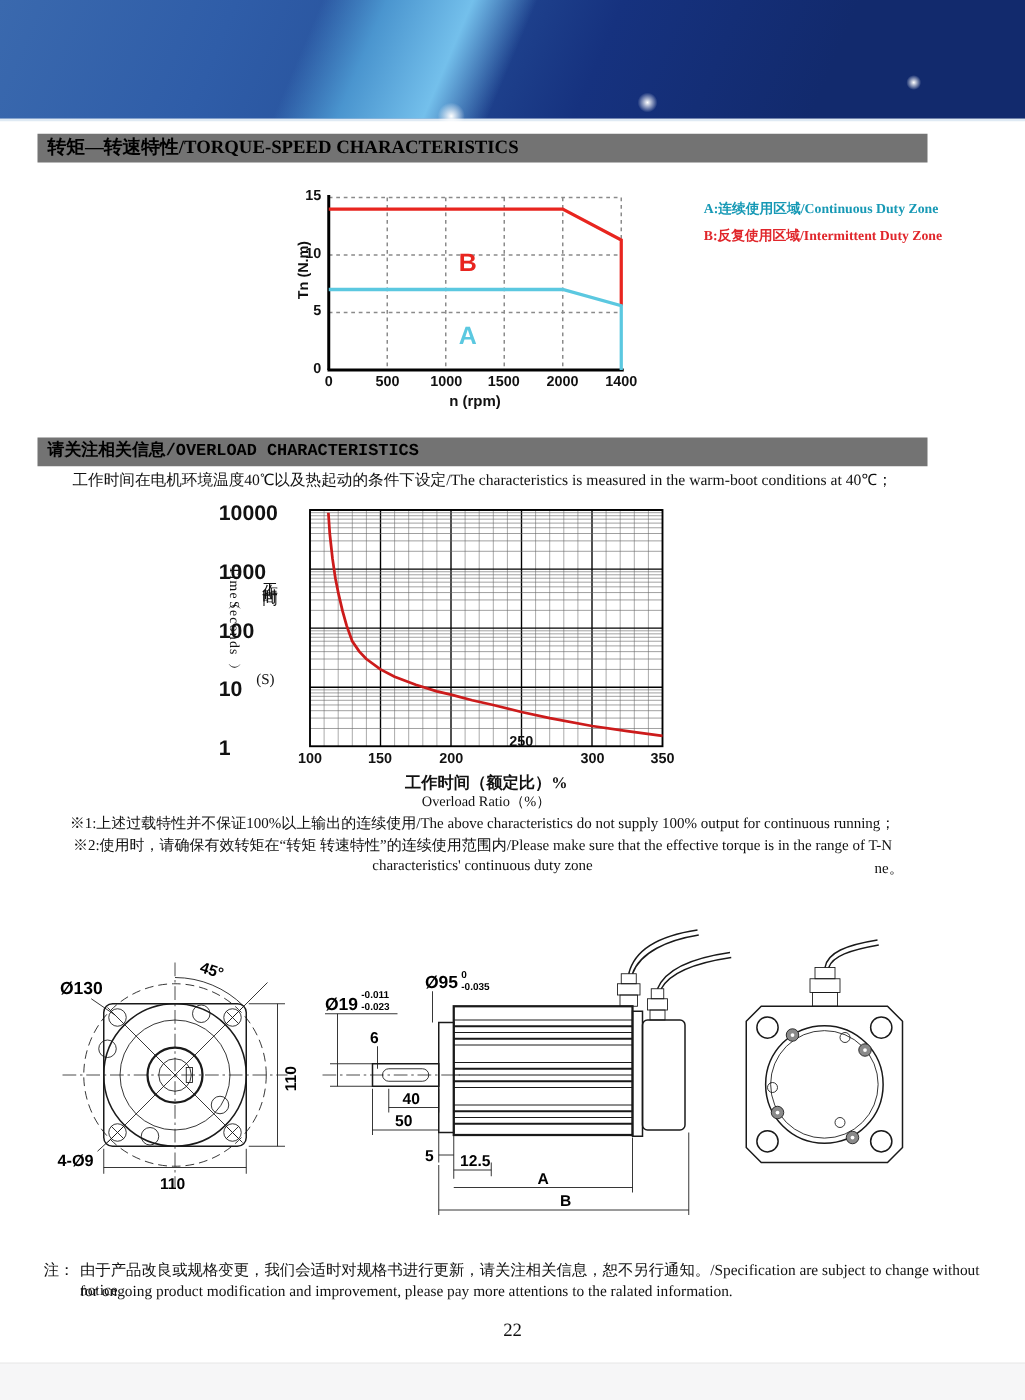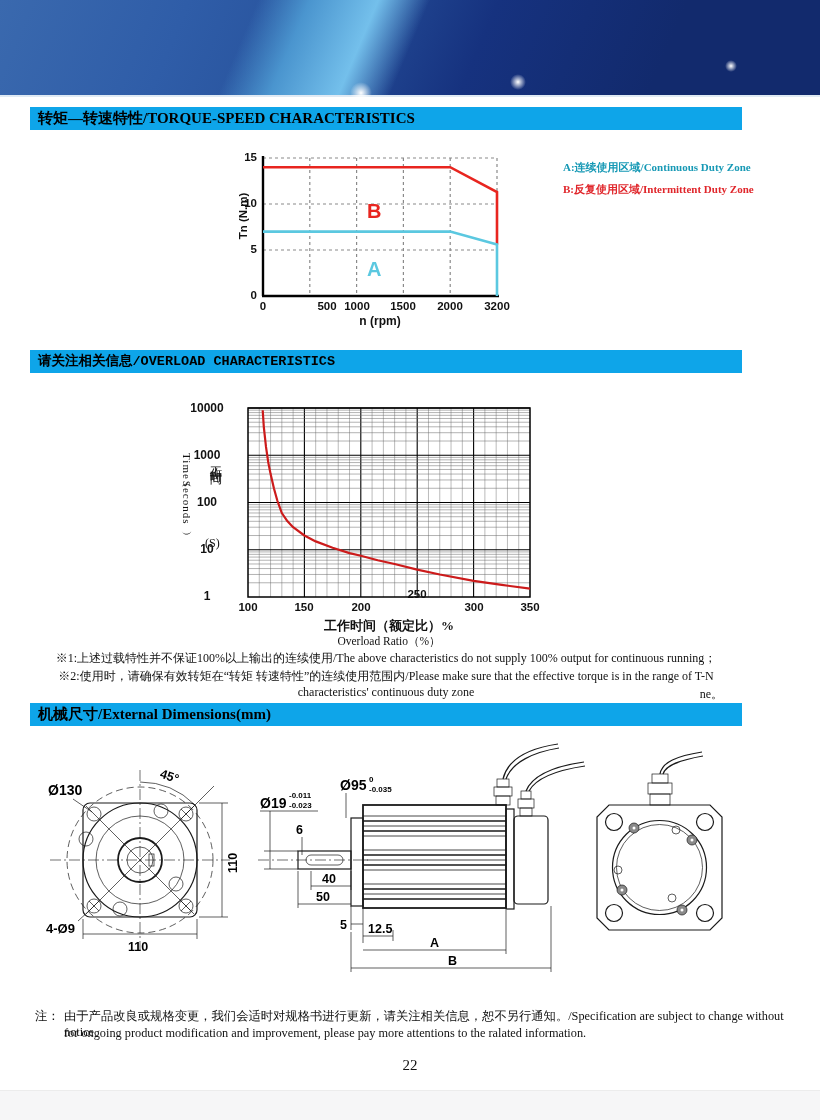--- a/index.html
+++ b/index.html
@@ -6,41 +6,41 @@
   .page{position:relative;width:820px;height:1120px;background:#ffffff;overflow:hidden;
         font-family:"Liberation Serif",serif;color:#111;}
   
   .banner{position:absolute;left:0;top:0;width:820px;height:95px;
     background:
       linear-gradient(113deg, rgba(110,185,235,0) 30%, rgba(80,160,215,.85) 36%, rgba(120,198,240,.95) 44%, rgba(70,140,200,0) 50%),
       linear-gradient(113deg, #3a69ae 0%, #2f5da8 22%, #28539d 38%, #16327f 58%, #122a6d 80%, #122a6d 100%);
     border-bottom:2px solid #dfeaf4;}
   .glow{position:absolute;border-radius:50%;background:radial-gradient(circle,#ffffff 0%,rgba(255,255,255,0) 70%);}
   
-  .secbar{position:absolute;left:30px;width:712px;height:23px;background:#0ea5e9;
+  .secbar{position:absolute;left:30px;width:712px;height:23px;background:#737373;
     font-weight:bold;font-size:15px;line-height:23px;padding-left:8px;box-sizing:border-box;
     font-family:"Liberation Serif",serif;color:#000;}
   .secbar.mono{font-family:"Liberation Mono",monospace;font-size:13.5px;letter-spacing:0px;}
   
   .chart1{position:absolute;left:225px;top:148px;width:320px;height:190px;}
   .tick{position:absolute;font-family:"Liberation Sans",sans-serif;font-weight:bold;font-size:11.5px;color:#111;}
   .tick.y{width:26px;text-align:right;}
   .tick.x{width:44px;text-align:center;}
   .ylab1{position:absolute;left:-22px;top:62px;width:80px;text-align:center;
     font-family:"Liberation Sans",sans-serif;font-weight:bold;font-size:11.5px;transform:rotate(-90deg);}
   .xlab1{position:absolute;left:110px;top:166px;width:90px;text-align:center;
     font-family:"Liberation Sans",sans-serif;font-weight:bold;font-size:12px;}
   .zone{position:absolute;font-family:"Liberation Sans",sans-serif;font-weight:bold;font-size:20px;}
   .legend{position:absolute;left:563px;top:156px;font-size:11px;font-weight:bold;line-height:22px;
     font-family:"Liberation Serif",serif;}
   
   .cond{position:absolute;left:30px;top:375px;width:712px;text-align:center;font-size:12.5px;}
   .chart2{position:absolute;left:165px;top:398px;width:430px;height:250px;}
-  .t2y{position:absolute;width:64px;text-align:center;font-family:"Liberation Sans",sans-serif;
-       font-weight:bold;font-size:12px;}
+  .t2y{position:absolute;width:64px;text-align:left;font-family:"Liberation Sans",sans-serif;
+       font-weight:bold;font-size:17px;}
   .t2x{position:absolute;width:44px;text-align:center;font-family:"Liberation Sans",sans-serif;
        font-weight:bold;font-size:11.5px;}
   .ov-xcn{position:absolute;left:83px;top:219px;width:282px;text-align:center;font-size:13px;font-weight:bold;}
   .ov-xen{position:absolute;left:83px;top:236px;width:282px;text-align:center;font-size:11.5px;}
   .ov-yen{position:absolute;left:14px;top:55px;writing-mode:vertical-rl;font-size:11px;letter-spacing:1px;}
   .ov-ycn{position:absolute;left:42px;top:58px;writing-mode:vertical-rl;text-orientation:upright;
           font-size:12.5px;letter-spacing:2px;}
   .ov-ys{position:absolute;left:40px;top:138px;font-size:12px;}
   
   .noteline{position:absolute;left:30px;width:712px;text-align:center;font-size:12px;}
@@ -89,39 +89,40 @@
       <line x1="38" y1="8" x2="38" y2="148" stroke="#000" stroke-width="2.4"></line>
       <line x1="37" y1="148" x2="274" y2="148" stroke="#000" stroke-width="2.4"></line>
       <polyline id="tn-b" fill="none" stroke-width="2.6" points="38.0,19.2 225.2,19.2 272.0,44.0 272.0,96.5" stroke="#e8251f"></polyline>
       <polyline id="tn-a" fill="none" stroke-width="2.6" points="38.0,83.6 225.2,83.6 272.0,96.5 272.0,148.0" stroke="#5bc8e0"></polyline>
     </svg>
     <div class="tick y" style="left:6px;top:3px;">15</div>
     <div class="tick y" style="left:6px;top:49px;">10</div>
     <div class="tick y" style="left:6px;top:95px;">5</div>
     <div class="tick y" style="left:6px;top:141px;">0</div>
     <div class="tick x" style="left:16px;top:152px;">0</div>
-    <div class="tick x" style="left:80px;top:152px;">500</div>
+    <div class="tick x" style="left:63px;top:152px;">500</div>
     <div class="tick x" style="left:110px;top:152px;">1000</div>
     <div class="tick x" style="left:156px;top:152px;">1500</div>
     <div class="tick x" style="left:203px;top:152px;">2000</div>
-    <div class="tick x" style="left:250px;top:152px;">3200</div>
+    <div class="tick x" style="left:250px;top:152px;">1400</div>
     <div class="ylab1">Tn (N.m)</div>
     <div class="xlab1">n (rpm)</div>
     <div class="zone" style="left:142px;top:52px;color:#e8251f;">B</div>
     <div class="zone" style="left:142px;top:110px;color:#5bc8e0;">A</div>
   </div>
 
   <div class="legend">
     <div style="color:#1799b5;">A:连续使用区域/Continuous Duty Zone</div>
     <div style="color:#e0262b;">B:反复使用区域/Intermittent Duty Zone</div>
   </div>
 
   <div class="secbar mono" style="top:350px;">
     <span>请关注相关信息/OVERLOAD CHARACTERISTICS</span>
   </div>
+  <div class="cond">工作时间在电机环境温度40℃以及热起动的条件下设定/The characteristics is measured in the warm-boot conditions at 40℃；</div>
 
   <div class="chart2">
     <svg id="ov-svg" width="430" height="250" viewBox="0 0 430 250">
       <g id="ov-grid">
           <line x1="94.28" y1="10" x2="94.28" y2="199" stroke="#777" stroke-width="0.5"></line>
           <line x1="105.56" y1="10" x2="105.56" y2="199" stroke="#777" stroke-width="0.5"></line>
           <line x1="116.84" y1="10" x2="116.84" y2="199" stroke="#777" stroke-width="0.5"></line>
           <line x1="128.12" y1="10" x2="128.12" y2="199" stroke="#777" stroke-width="0.5"></line>
           <line x1="139.39999999999998" y1="10" x2="139.39999999999998" y2="199" stroke="#000" stroke-width="1.1"></line>
           <line x1="150.68" y1="10" x2="150.68" y2="199" stroke="#777" stroke-width="0.5"></line>
@@ -198,23 +199,20 @@
     <div class="ov-xen">Overload Ratio（%）</div>
     <div class="ov-yen">Time（Seconds）</div>
     <div class="ov-ycn">工作时间</div>
     <div class="ov-ys">(S)</div>
   </div>
 
   <div class="noteline" style="top:650px;">※1:上述过载特性并不保证100%以上输出的连续使用/The above characteristics do not supply 100% output for continuous running；</div>
   <div class="noteline" style="top:668px;">※2:使用时，请确保有效转矩在“转矩 转速特性”的连续使用范围内/Please make sure that the effective torque is in the range of T-N characteristics' continuous duty zone</div>
   <div class="notewrap" style="top:686px;text-align:right;">ne。</div>
 
-  <div class="secbar" style="top:703px;">
-    <span>机械尺寸/External Dimensions(mm)</span>
-  </div>
 
   <svg class="draw" style="left:28px;top:742px;" width="230" height="250" viewBox="0 0 230 250">
     <line class="cl" x1="112" y1="28" x2="112" y2="208"></line>
     <line class="cl" x1="22" y1="118" x2="202" y2="118"></line>
     <line class="ln w07" x1="58" y1="64" x2="166" y2="172"></line>
     <line class="ln w07" x1="166" y1="64" x2="58" y2="172"></line>
     <circle class="ln w07 dash" cx="112" cy="118" r="73"></circle>
     <rect class="ln w12" x="55" y="61" width="114" height="114" rx="7"></rect>
     <circle class="ln w12" cx="112" cy="118" r="57"></circle>
     <circle class="ln w07" cx="112" cy="118" r="44"></circle>

